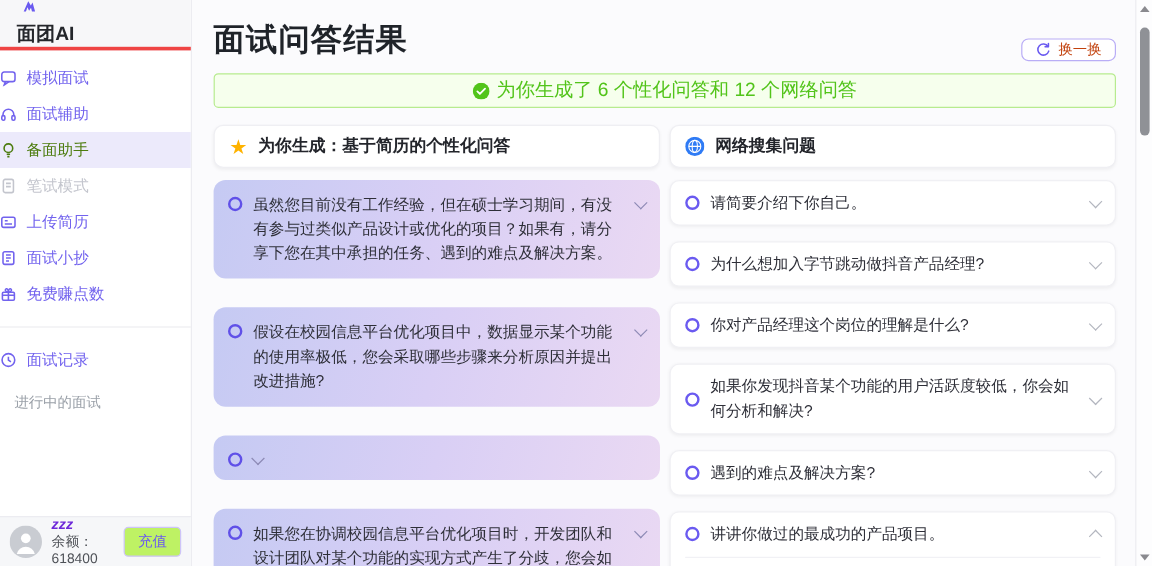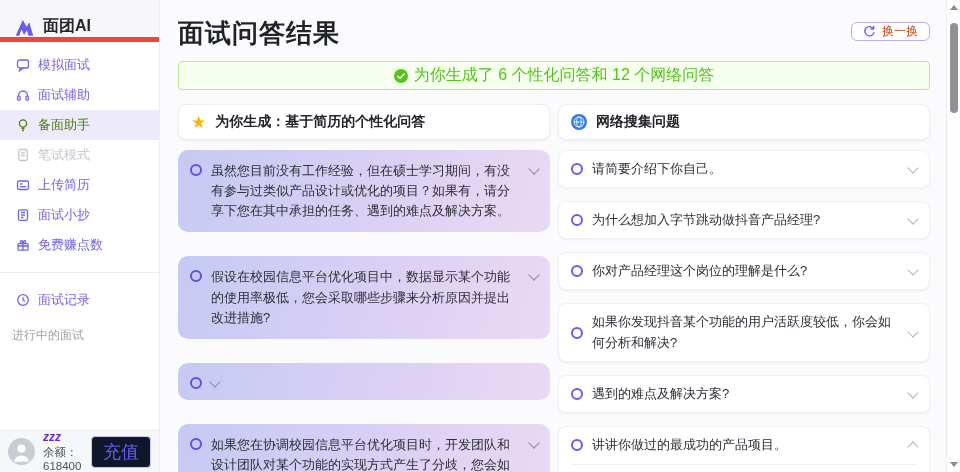--- a/index.html
+++ b/index.html
@@ -3,42 +3,42 @@
 <meta charset="utf-8">
 <style>
   * { margin:0; padding:0; box-sizing:border-box; }
   html,body { width:960px; height:472px; overflow:hidden; background:#fff;
     font-family:"Liberation Sans","DejaVu Sans",sans-serif; }
   .screen { position:relative; width:960px; height:472px; overflow:hidden; background:#fff; display:flex; }
 
   
   .sidebar { width:160px; flex:none; background:#fff; border-right:1px solid #ececf1;
     display:flex; flex-direction:column; height:472px; }
-  .logo-row { height:42px; display:flex; align-items:flex-end; gap:8px; padding:0 14px;
-    background:#f7f7f9; border-bottom:5px solid #ef4444; }
+  .logo-row { height:42px; display:flex; align-items:flex-start; gap:8px; padding:0 14px;
+    background:#f7f7f9; border-bottom:3px solid #ef4444;flex-direction:column; }
   .logo-text { font-size:16px; font-weight:bold; color:#24262b; }
   .menu { padding-top:8px; flex:1; }
-  .menu-item { height:30px; display:flex; align-items:center; gap:8px; padding:0 16px;
+  .menu-item { height:30px; display:flex; align-items:center; gap:8px; padding:0 0;
     font-size:13px; color:#7263ee; cursor:pointer; }
   .menu-item svg { flex:none; }
   .menu-item.active { background:#eceafb; color:#4d7c0f; }
   .menu-item.disabled { color:#c3c5cd; cursor:default; }
   .menu-divider { border-top:1px solid #ededf1; margin:12px 0; }
   .menu-sub { font-size:12px; color:#9aa0a8; padding:12px 0 0 12px; }
   .user-bar { height:42px; background:#f6f7f9; border-top:1px solid #ececf1;
     display:flex; align-items:center; gap:8px; padding:0 8px; }
   .user-meta { flex:1; line-height:1.25; }
   .user-name { font-size:12px; font-weight:bold; color:#6d28d9;font-style:italic; }
   .user-balance { font-size:11.5px; color:#4e5157; }
-  .recharge-btn { background:#0f172a; border:1px solid #cdc4f8; color:#6a5af0; font-size:18px;
+  .recharge-btn { background:#bef264; border:1px solid #cdc4f8; color:#6a5af0; font-size:12px;
     border-radius:4px; padding:3px 11px; cursor:pointer; font-family:Liberation Sans, sans-serif; }
 
   
   .main { flex:1; background:#fbfbfd; height:472px; overflow:hidden; position:relative; }
-  .main-header { display:flex; align-items:flex-start; justify-content:space-between;
+  .main-header { display:flex; align-items:flex-end; justify-content:space-between;
     padding:16px 16px 8px 18px; }
   .page-title { font-size:26px; font-weight:bold; color:#1f2329; letter-spacing:1px; }
   .refresh-btn { display:flex; align-items:center; gap:6px; background:#fff;
     border:1px solid #b9adf6; color:#c2410c; font-size:12px; border-radius:6px;
     padding:0 11px; margin-top:6px; cursor:pointer; font-family:Liberation Sans, sans-serif; }
 
   .banner { margin:2px 16px 14px 18px; height:29px; background:#f6ffed; border:1px solid #b7eb8f;
     border-radius:4px; display:flex; align-items:center; justify-content:center; gap:6px;
     font-size:16px; color:#52c41a; }
 

